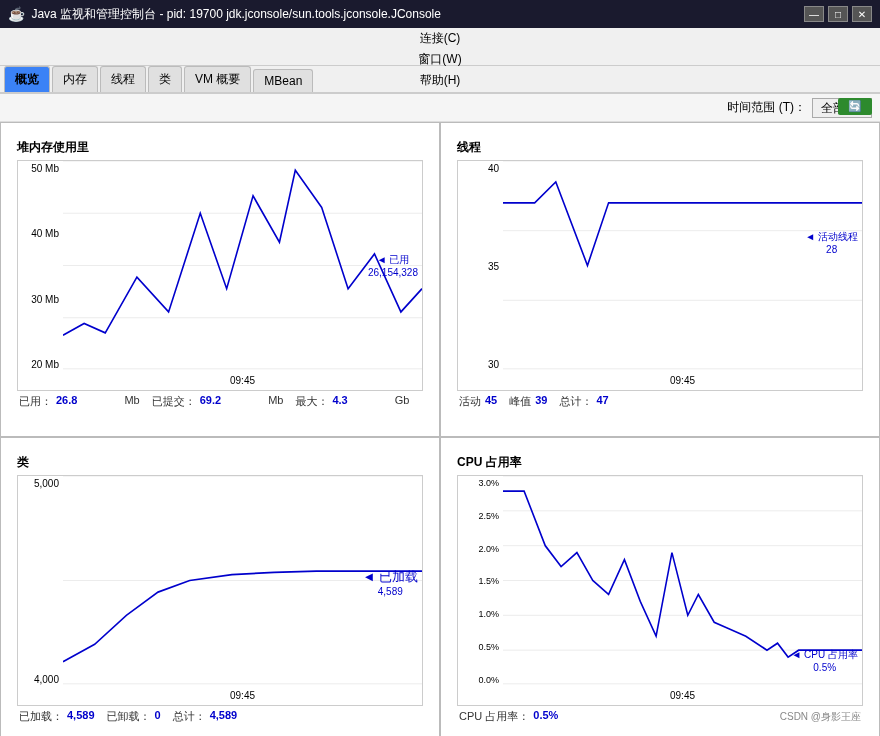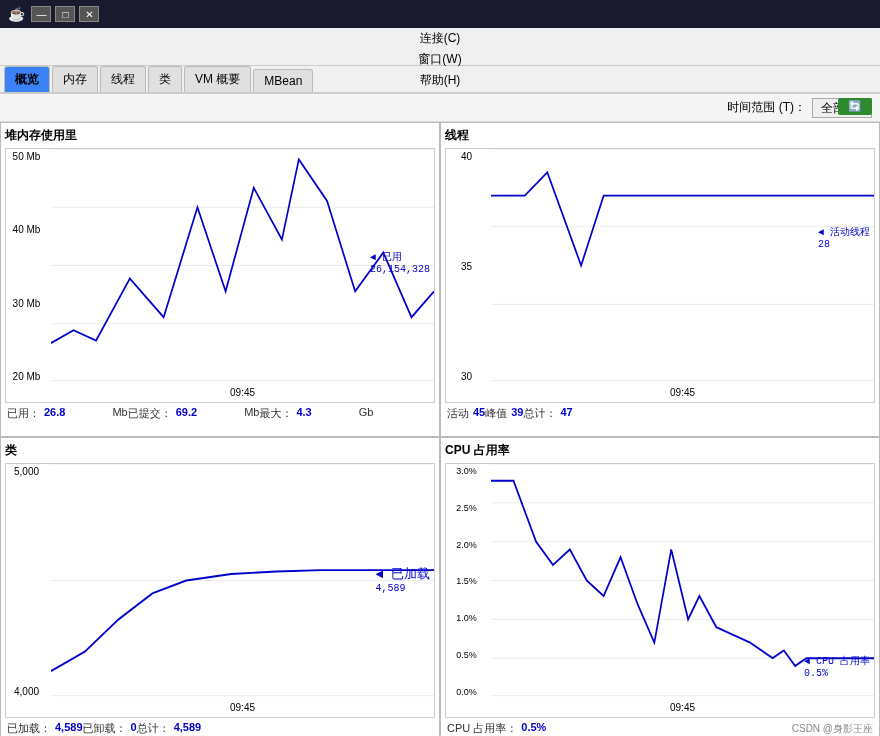--- a/index.html
+++ b/index.html
@@ -117,42 +117,42 @@
     .main-content {
       display: grid;
       grid-template-columns: 1fr 1fr;
       grid-template-rows: 1fr 1fr;
       height: calc(736px - 28px - 22px - 28px - 28px);
       gap: 0;
     }
     .chart-panel {
       border: 1px solid #bbb;
       background: white;
-      padding: 4px;
+      padding: 16px;
       position: relative;
       overflow: hidden;
     }
     .chart-title {
       font-size: 12px;
       font-weight: bold;
       margin-bottom: 4px;
       color: #000;
     }
     .chart-area {
       position: relative;
       width: 100%;
       height: calc(100% - 50px);
       border: 1px solid #ccc;
       background: white;
       overflow: hidden;
     }
     .chart-footer {
       display: flex;
       align-items: center;
-      gap: 0;
+      gap: 12px;
       font-size: 11px;
       padding: 3px 2px 0;
       flex-wrap: wrap;
     }
     .chart-footer-item {
       display: flex;
       gap: 4px;
     }
     .chart-footer-label {
       color: #333;
@@ -167,21 +167,21 @@
     }
     .y-axis {
       position: absolute;
       left: 0;
       top: 0;
       bottom: 20px;
       width: 45px;
       display: flex;
       flex-direction: column;
       justify-content: space-between;
-      align-items: center;
+      align-items: flex-end;
       padding: 2px 4px 0 0;
       font-size: 10px;
     }
     .x-axis {
       position: absolute;
       bottom: 0;
       left: 45px;
       right: 0;
       height: 20px;
       display: flex;
@@ -196,33 +196,33 @@
       right: 0;
       bottom: 20px;
       overflow: hidden;
     }
     .legend-box {
       position: absolute;
       right: 4px;
       top: 40%;
       font-size: 10px;
       color: #0000cc;
-      text-align: left;
-      font-family: Liberation Mono, monospace;
+      text-align: center;
     }
     svg.chart-svg {
       width: 100%;
       height: 100%;
     }
   </style>
 </head>
 <body>
 
 <div class="title-bar">
   <span class="icon">☕</span>
+  <span class="title-text">Java 监视和管理控制台 - pid: 19700 jdk.jconsole/sun.tools.jconsole.JConsole</span>
   <div class="title-controls">
     <button>—</button>
     <button>□</button>
     <button>✕</button>
   </div>
 </div>
 
 <div class="menu-bar">
   <span class="menu-item">连接(C)</span>
   <span class="menu-item">窗口(W)</span>

